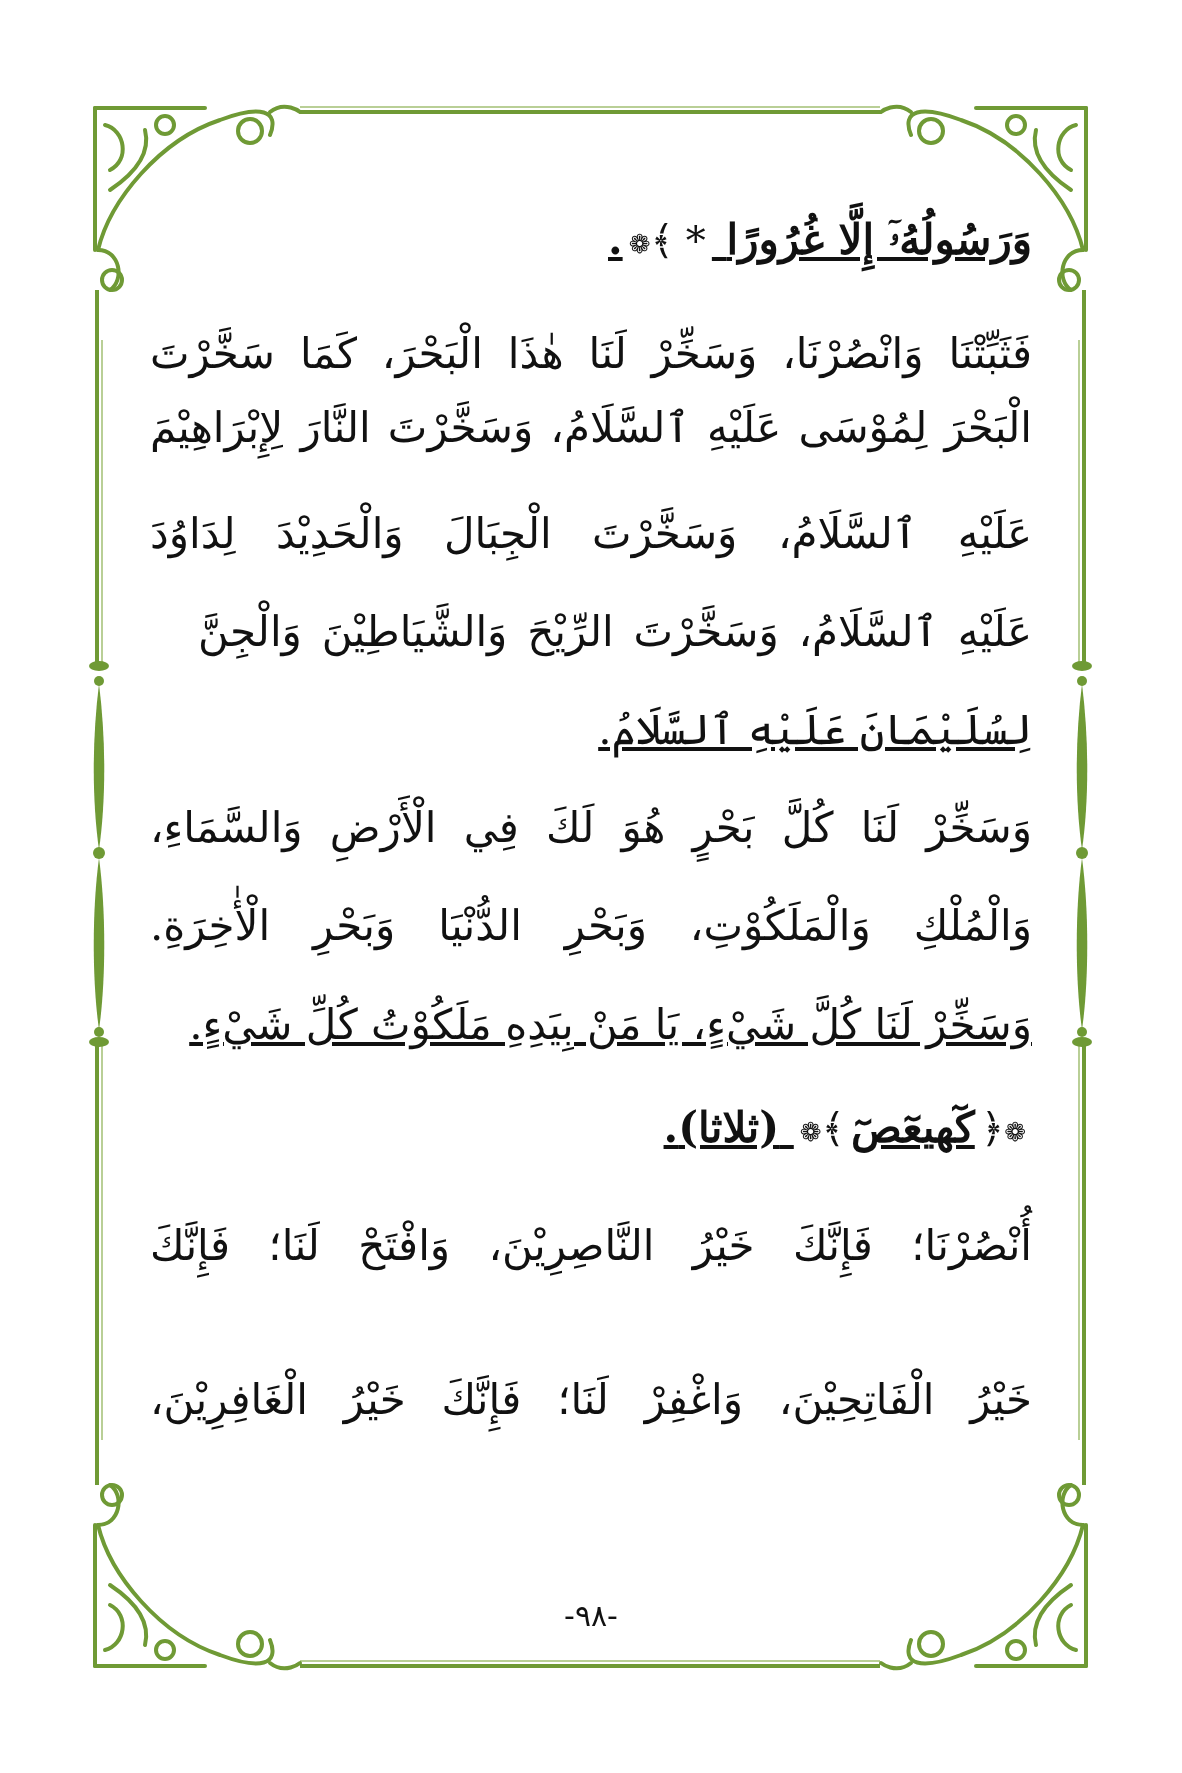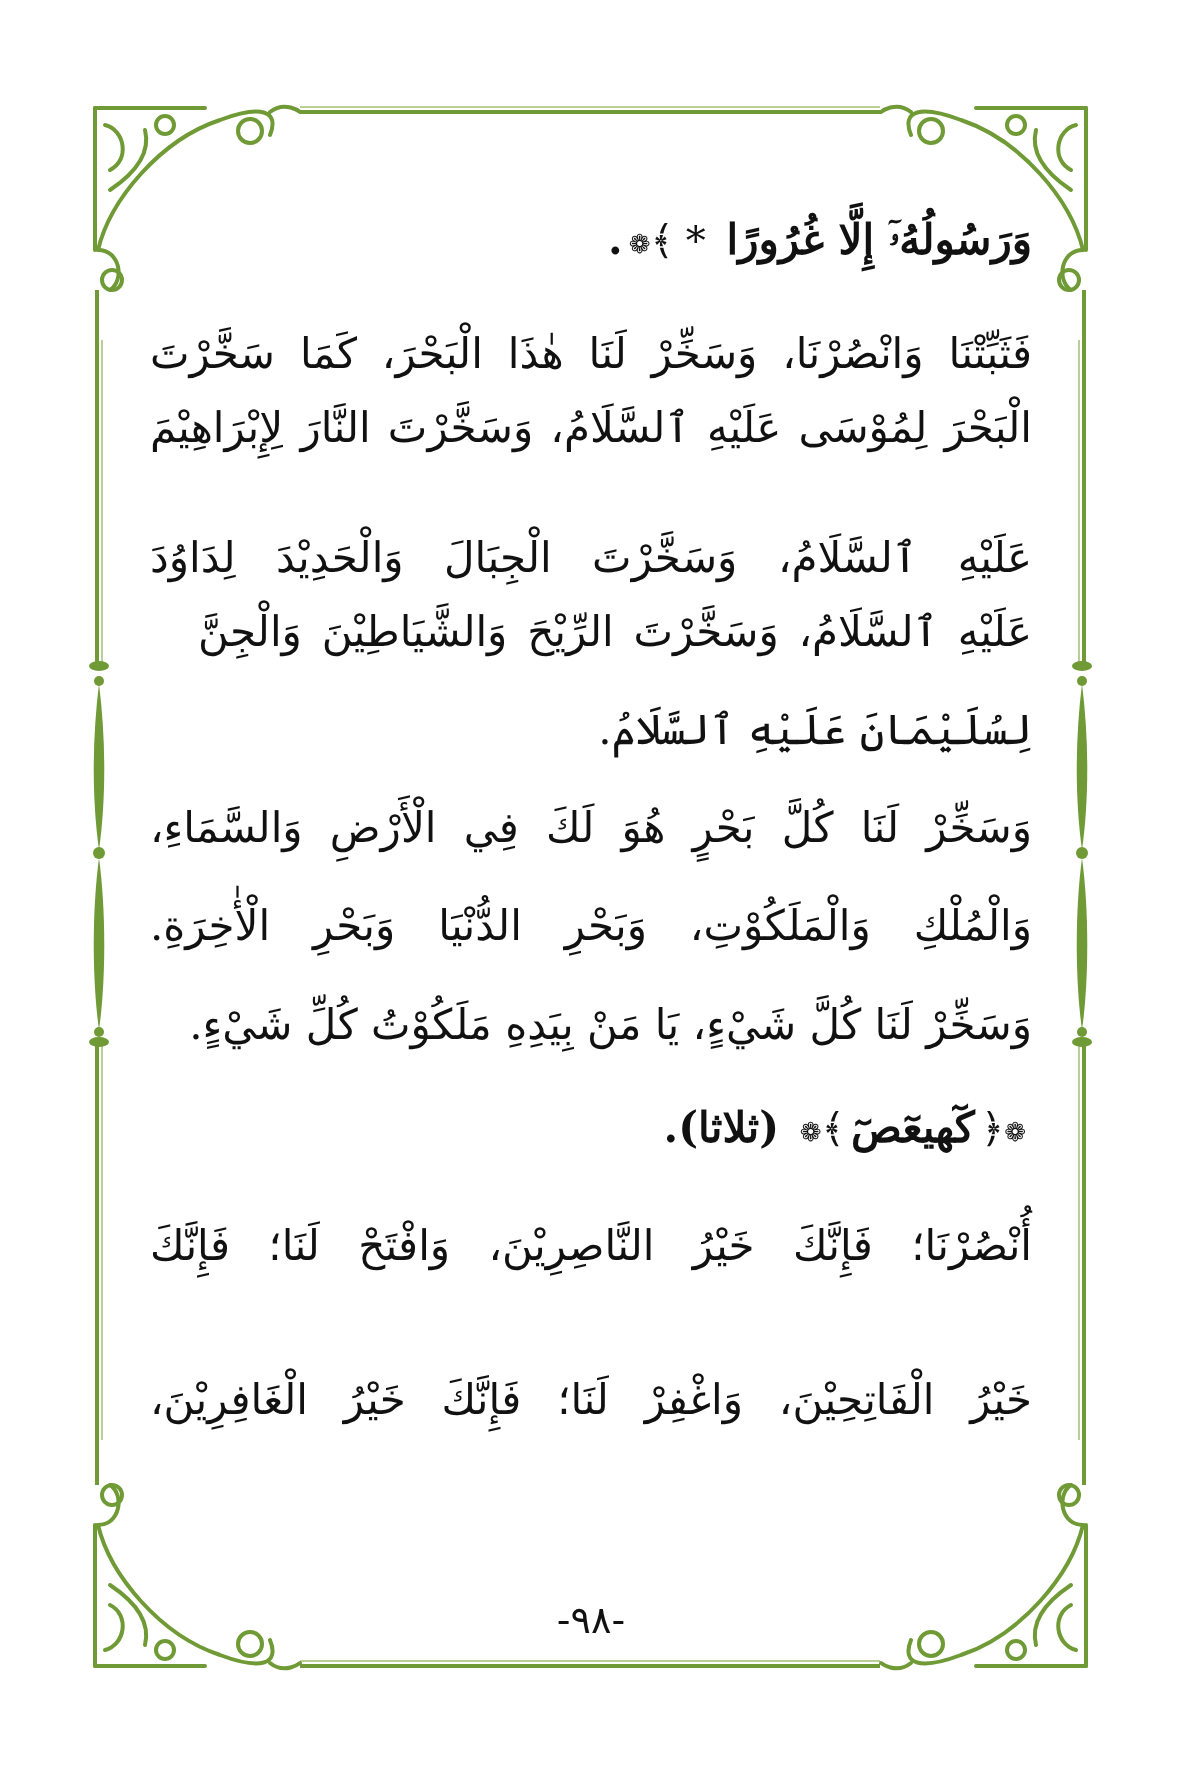--- a/index.html
+++ b/index.html
@@ -9,27 +9,27 @@
     position:absolute; left:150px; right:150px; top:0;
     direction:rtl;
     font-family:"DejaVu Serif", "Liberation Serif", serif;
     color:#111;
   }
   .line {
     position:absolute; right:0; left:0;
     font-size:42px; line-height:56px; height:56px; white-space:nowrap;
     text-align:justify; text-align-last:justify;
   }
-  .line.start { text-align:left; text-align-last:right; }
+  .line.start { text-align:left; text-align-last:right;text-decoration:underline; }
   .line.bold { font-weight:bold; }
   .orn { font-weight:normal; display:inline-block; margin:0 6px; font-size:40px; }
   .flower { display:inline-block; font-size:26px; vertical-align:middle; }
   .page-number {
     position:absolute; left:0; right:0; top:1598px; text-align:center;
-    font-family:"DejaVu Sans", sans-serif; font-size:38px; color:#111; direction:rtl;
+    font-family:"DejaVu Sans", sans-serif; font-size:30px; color:#111; direction:rtl;
   }
 </style>
 </head>
 <body>
 
 <svg class="frame" viewBox="0 0 1182 1773" xmlns="http://www.w3.org/2000/svg">
   <g fill="none" stroke="#6f9a35">
 
     <line x1="300" y1="112" x2="880" y2="112" stroke-width="4"></line>
     <line x1="300" y1="107" x2="880" y2="107" stroke="#b9cf96" stroke-width="2"></line>
@@ -126,21 +126,21 @@
   </g>
 </svg>
 
 <div class="page-text">
   <div class="line start bold" style="top:212px;">
     <span>وَرَسُولُهُۥٓ إِلَّا غُرُورًا</span>
     <span class="orn">*</span><span class="orn"><span>﴾</span><span class="flower">❁</span></span><span>.</span>
   </div>
   <div class="line" style="top:326px;">فَثَبِّتْنَا وَانْصُرْنَا، وَسَخِّرْ لَنَا هٰذَا الْبَحْرَ، كَمَا سَخَّرْتَ</div>
   <div class="line" style="top:400px;">الْبَحْرَ لِمُوْسَى عَلَيْهِ ٱلسَّلَامُ، وَسَخَّرْتَ النَّارَ لِإِبْرَاهِيْمَ</div>
-  <div class="line" style="top:530px;">عَلَيْهِ ٱلسَّلَامُ، وَسَخَّرْتَ الْجِبَالَ وَالْحَدِيْدَ لِدَاوُدَ</div>
+  <div class="line" style="top:506px;">عَلَيْهِ ٱلسَّلَامُ، وَسَخَّرْتَ الْجِبَالَ وَالْحَدِيْدَ لِدَاوُدَ</div>
   <div class="line" style="top:604px;margin-left:48px;">عَلَيْهِ ٱلسَّلَامُ، وَسَخَّرْتَ الرِّيْحَ وَالشَّيَاطِيْنَ وَالْجِنَّ</div>
   <div class="line start" style="top:702px;">لِسُلَيْمَانَ عَلَيْهِ ٱلسَّلَامُ.</div>
   <div class="line" style="top:800px;">وَسَخِّرْ لَنَا كُلَّ بَحْرٍ هُوَ لَكَ فِي الْأَرْضِ وَالسَّمَاءِ،</div>
   <div class="line" style="top:898px;">وَالْمُلْكِ وَالْمَلَكُوْتِ، وَبَحْرِ الدُّنْيَا وَبَحْرِ الْأٰخِرَةِ.</div>
   <div class="line start" style="top:997px;">وَسَخِّرْ لَنَا كُلَّ شَيْءٍ، يَا مَنْ بِيَدِهِ مَلَكُوْتُ كُلِّ شَيْءٍ.</div>
   <div class="line start bold" style="top:1100px;">
     <span class="orn"><span class="flower">❁</span><span>﴿</span></span><span>كٓهيعٓصٓ</span><span class="orn"><span>﴾</span><span class="flower">❁</span></span>
     <span>(ثلاثا)</span><span>.</span>
   </div>
   <div class="line" style="top:1218px;">أُنْصُرْنَا؛ فَإِنَّكَ خَيْرُ النَّاصِرِيْنَ، وَافْتَحْ لَنَا؛ فَإِنَّكَ</div>

